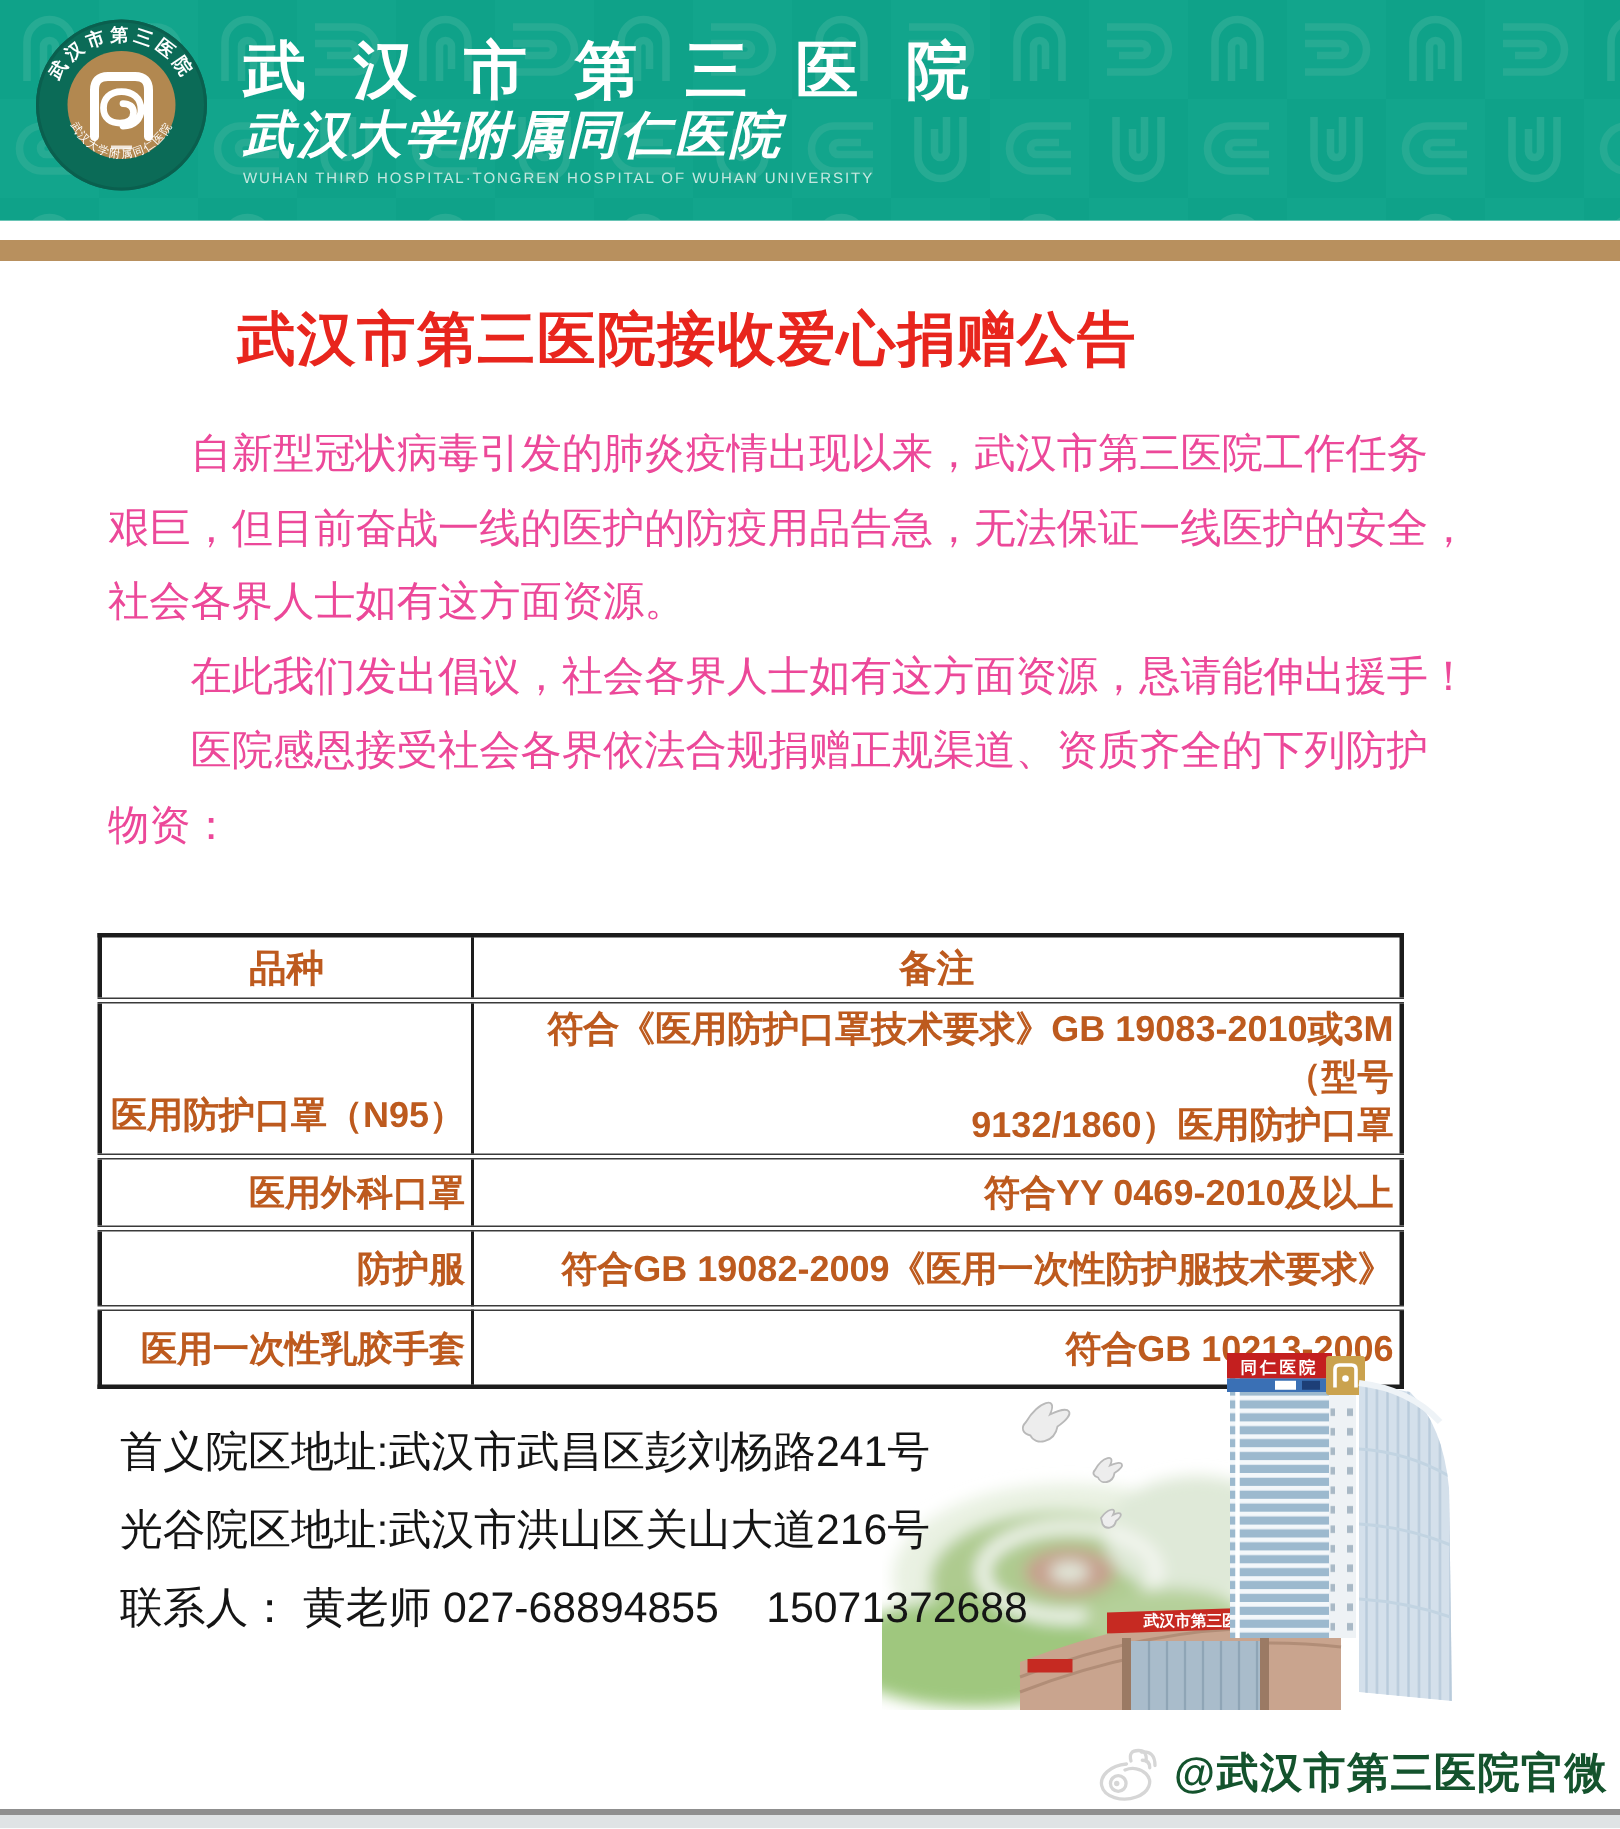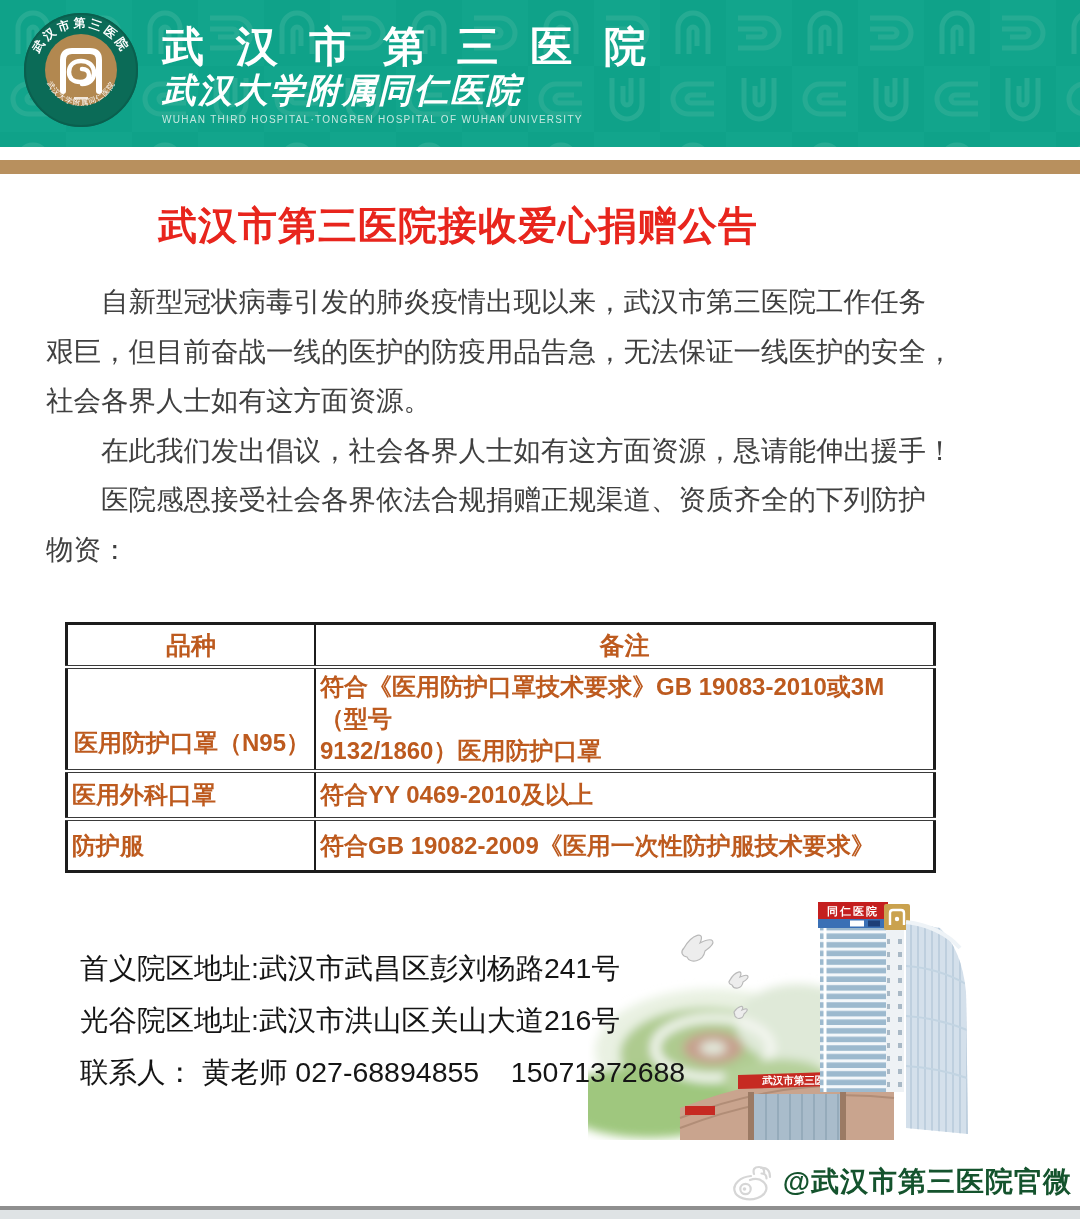--- a/index.html
+++ b/index.html
@@ -14,34 +14,34 @@
   .name-cn{font-size:42px;font-weight:bold;letter-spacing:10px;line-height:46px;white-space:pre;}
   .name-sub{font-size:34px;font-weight:bold;font-style:italic;line-height:40px;letter-spacing:2px;
             font-family:"DejaVu Serif","Liberation Serif",serif;white-space:pre;}
   .name-en{font-size:10px;font-weight:normal;letter-spacing:1.3px;color:#d8efe9;opacity:.9;
            margin-top:4px;white-space:pre;}
   .gold-stripe{position:absolute;left:0;top:160px;width:1080px;height:14px;background:#b8905e;}
 
   
   .doc-title{position:absolute;left:0;top:199px;width:916px;text-align:center;
              font-size:39px;font-weight:900;color:#e8251d;letter-spacing:1px;white-space:pre;}
-  .body-text{position:absolute;left:46px;top:277px;width:960px;font-size:27.5px;color:#404040;}
+  .body-text{position:absolute;left:72px;top:277px;width:960px;font-size:27.5px;color:#ec4899;}
   .ln{height:49.5px;line-height:49.5px;white-space:pre;}
   .indent{padding-left:55px;}
 
   
   .supplies{position:absolute;left:65px;top:622px;width:871px;border-collapse:collapse;
             color:#bd5a1e;font-weight:bold;}
   .supplies th,.supplies td{border-left:2px solid #1c1c1c;padding:0 4px;}
   .supplies th:first-child,.supplies td:first-child{border-left:none;}
   .supplies tr{border-top:4px double #3a3a3a;}
   .supplies tr:first-child{border-top:none;}
   .supplies{border:3px solid #1c1c1c;}
   .supplies th{height:40px;font-size:25px;text-align:center;vertical-align:middle;}
-  .supplies td{font-size:24px;text-align:left;vertical-align:middle;}
+  .supplies td{font-size:24px;text-align:right;vertical-align:middle;}
   .col-item{width:238px;}
   .r1 td{height:90px;}
   .r1 .cell-item{vertical-align:bottom;text-align:left;padding:0 2px 10px 6px;}
   .r1 .cell-note{line-height:32px;white-space:pre-line;}
   .r2 td{height:44px;}
   .r3 td{height:49px;}
   .r4 td{height:49px;}
 
   
   .addresses{position:absolute;left:80px;top:942px;font-size:28.5px;color:#151515;
@@ -140,20 +140,24 @@
 9132/1860）医用防护口罩</td>
     </tr>
     <tr class="r2">
       <td>医用外科口罩</td>
       <td>符合YY 0469-2010及以上</td>
     </tr>
     <tr class="r3">
       <td>防护服</td>
       <td>符合GB 19082-2009《医用一次性防护服技术要求》</td>
     </tr>
+    <tr class="r4">
+      <td>医用一次性乳胶手套</td>
+      <td>符合GB 10213-2006</td>
+    </tr>
   </tbody>
     </table>
 
   <div class="building">
     <svg width="392" height="244" viewBox="0 0 392 244">
       <defs>
         <filter id="blur5" x="-30%" y="-30%" width="160%" height="160%">
             <feGaussianBlur stdDeviation="5"></feGaussianBlur>
           </filter>
         <pattern id="floors" width="10" height="8.6" patternUnits="userSpaceOnUse">

